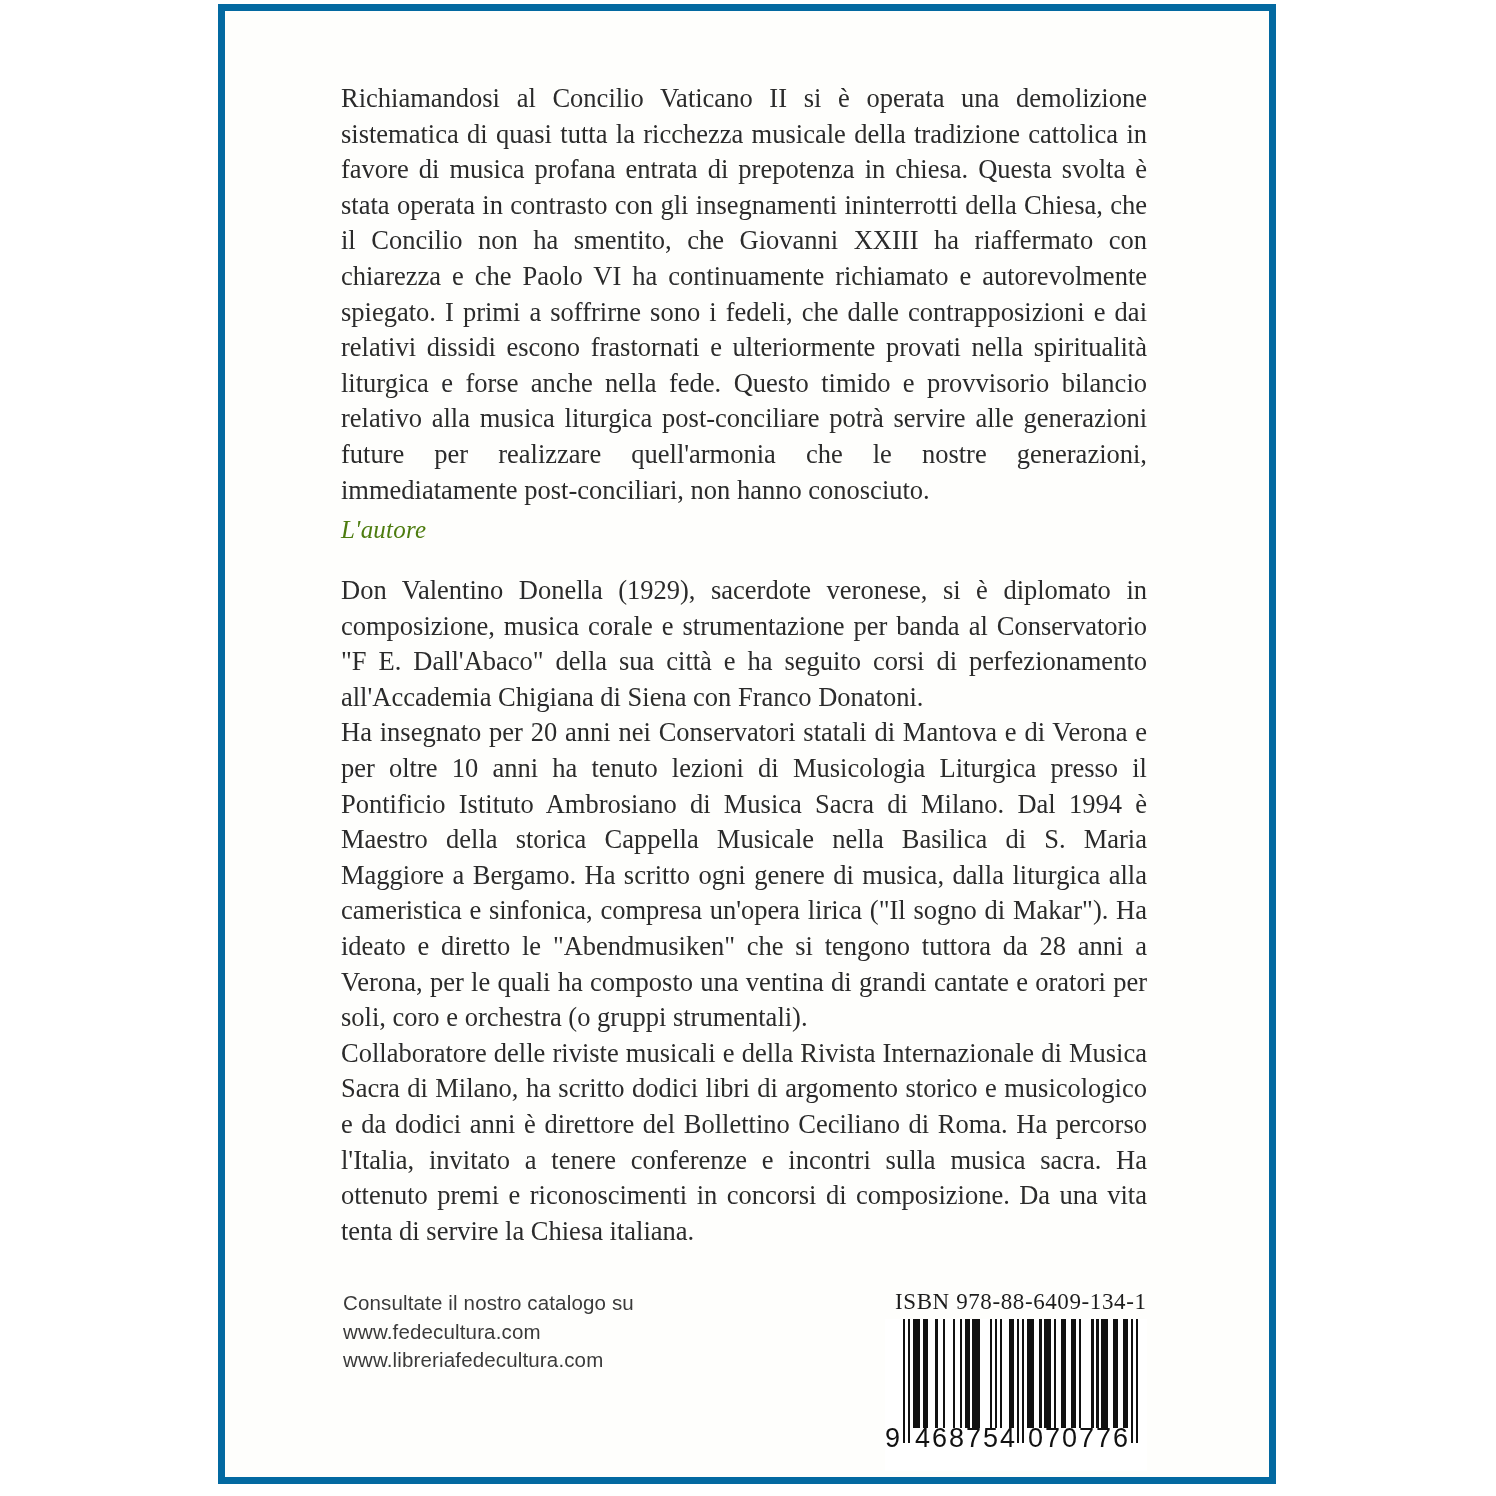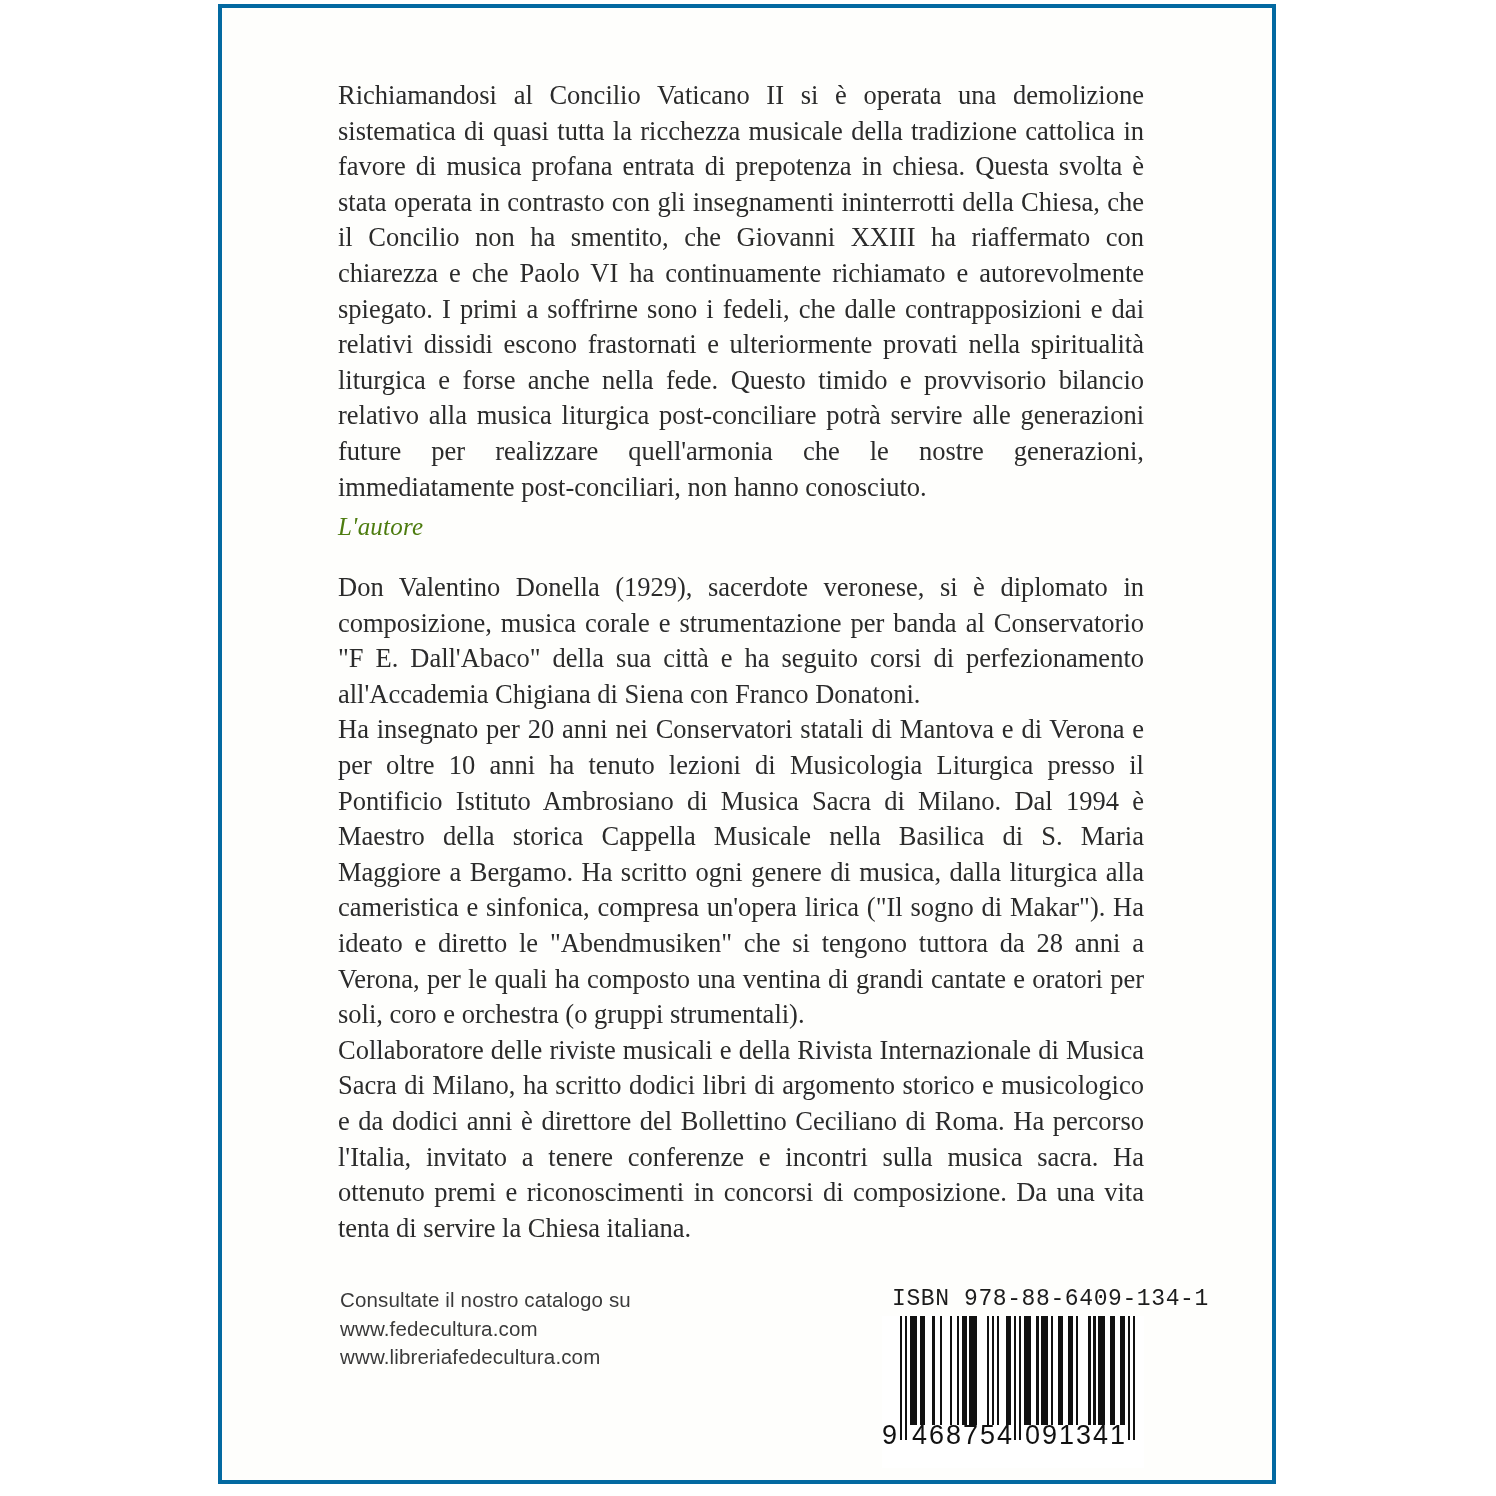--- a/index.html
+++ b/index.html
@@ -22,21 +22,21 @@
   }
 
   
   .book-cover {
     position: absolute;
     left: 218px;
     top: 4px;
     width: 1058px;
     height: 1480px;
     box-sizing: border-box;
-    border: 4px solid #0369a1;
+    border: 7px solid #0369a1;
     background: #fffffd;
   }
 
   .cover-inner {
     position: absolute;
     left: 0;
     top: 0;
     right: 0;
     bottom: 0;
     background: #fefefc;
@@ -101,21 +101,21 @@
   .catalog-block div { white-space: nowrap; }
 
   
   .barcode-block {
     position: absolute;
     left: 660px;
     top: 1278px;
     width: 270px;
   }
   .isbn-text {
-    font-family: Liberation Mono, monospace;
+    font-family: Liberation Serif, serif;
     font-size: 23px;
     color: #1c1c1c;
     letter-spacing: 0.6px;
     white-space: nowrap;
     margin-left: 10px;
     margin-bottom: 4px;
   }
   .barcode-wrap {
     position: relative;
     width: 262px;
@@ -253,21 +253,21 @@
               <span class="w" style="width: 4.96842px; background: transparent;"></span>
               <span class="short" style="width: 4.96842px; background: rgb(17, 17, 17);"></span>
               <span class="w" style="width: 2.48421px; background: transparent;"></span>
               <span class="" style="width: 2.48421px; background: rgb(17, 17, 17);"></span>
               <span class="w" style="width: 2.48421px; background: transparent;"></span>
               <span class="" style="width: 2.48421px; background: rgb(17, 17, 17);"></span>
             </div>
           <div class="digits">
             <span class="d-lead">9</span>
             <span class="d-left">468754</span>
-            <span class="d-right">091341</span>
+            <span class="d-right">070776</span>
           </div>
         </div>
       </div>
 
     </div>
   </div>
 
 </div>
 
 </body></html>

